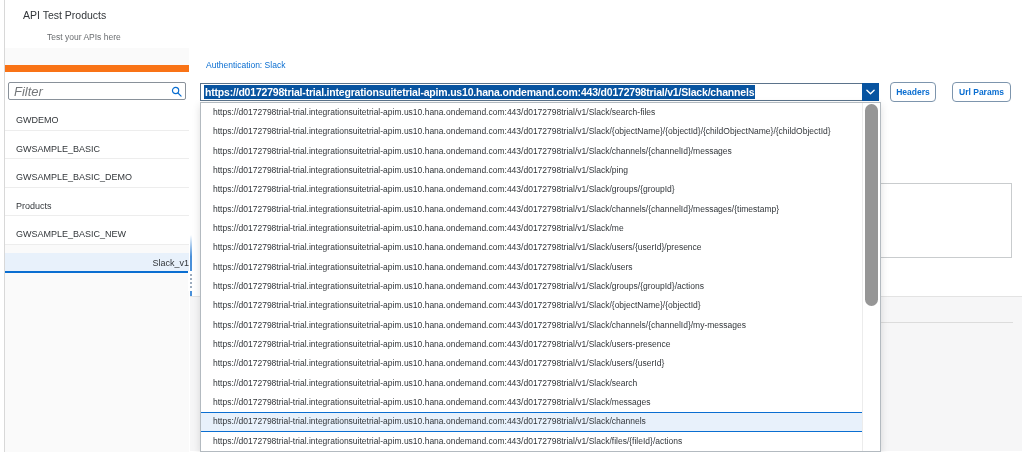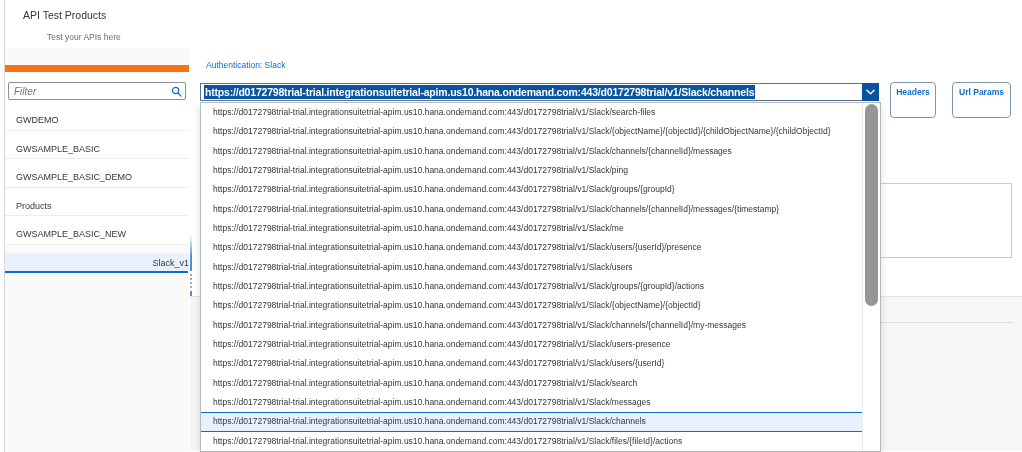--- a/index.html
+++ b/index.html
@@ -14,21 +14,21 @@
   .page-title{left:23px;top:9px;font-size:10.5px;color:#32363a;}
   .page-subtitle{left:23px;top:32px;font-size:8.5px;color:#6a6d70;margin-left:24px;}
 
   
   .sidebar{left:5px;top:48px;width:184px;bottom:0;background:#fafafa;}
   .side-header{position:absolute;left:0;top:17px;right:0;height:24px;background:#f97316;}
   .side-collapse{position:absolute;left:6px;top:4px;width:16px;height:16px;display:flex;align-items:center;justify-content:center;cursor:pointer;}
   .side-title{position:absolute;left:0;right:0;top:0;height:24px;line-height:24px;text-align:center;font-size:8.5px;color:#32363a;}
   .filter-area{position:absolute;left:0;top:24px;right:0;height:30px;background:#ffffff;}
   .filter-input{position:absolute;left:3px;top:34px;width:178px;height:18px;box-sizing:border-box;
-    border:1px solid #89919a;border-radius:2px;background:#fff;font-size:10px;
+    border:1px solid #89919a;border-radius:2px;background:#fff;font-size:13px;
     padding:0 18px 0 5px;outline:none;color:#32363a;font-family:"Liberation Sans",sans-serif;}
   .filter-input::placeholder{font-style:italic;color:#74777a;}
   .search-ico{position:absolute;left:166px;top:38px;width:11px;height:11px;}
   .api-list{position:absolute;left:0;top:54px;right:0;height:123px;background:#fff;}
   .side-row{height:20.5px;line-height:20.5px;box-sizing:border-box;border-bottom:1px solid #ededed;
     padding-left:11px;font-size:9px;color:#32363a;background:#fff;white-space:nowrap;overflow:hidden;cursor:pointer;margin-top:8px;}
   .side-selected{background:#e8f1fb;border-bottom:2px solid #0a6ed1;text-align:right;}
 
   
   .splitter-line{left:190px;top:235px;width:2px;height:86px;
@@ -38,21 +38,21 @@
   .splitter-grip i{width:2px;height:2px;background:#7b91a8;border-radius:1px;display:block;}
 
   
   .auth-link{left:206px;top:60px;font-size:8.5px;color:#0a6ed1;cursor:pointer;}
   .url-input{left:200px;top:83px;width:679px;height:18px;box-sizing:border-box;border:1px solid #5b738b;
     background:#fff;display:flex;align-items:center;overflow:hidden;cursor:text;}
   .url-input .sel{margin-left:3px;background:#0854a0;color:#ffffff;font-size:10.5px;font-weight:700;
     letter-spacing:-0.2px;white-space:nowrap;padding:1px 1px;}
   .dd-toggle{left:862px;top:83px;width:17px;height:18px;background:#0854a0;display:flex;
     align-items:center;justify-content:center;cursor:pointer;}
-  .btn{top:82px;height:36px;box-sizing:border-box;border:1px solid #7d95ad;border-radius:4px;background:#fff;
+  .btn{top:82px;height:20px;box-sizing:border-box;border:1px solid #7d95ad;border-radius:4px;background:#fff;
     color:#0a6ed1;font-size:8.5px;font-weight:700;line-height:18px;text-align:center;cursor:pointer;
     font-family:"Liberation Sans",sans-serif;}
   .btn-headers{left:890px;width:46px;}
   .btn-urlparams{left:952px;width:59px;}
 
   
   .body-box{left:240px;top:183px;width:772px;height:75px;box-sizing:border-box;border:1px solid #c9ccce;
     background:#fff;z-index:1;}
   .response-panel{left:190px;right:0;top:296px;bottom:1px;background:#f6f6f7;border-top:1px solid #e3e3e3;z-index:0;}
   .response-divider{left:500px;top:322px;width:513px;height:1px;background:#dcdcdc;z-index:1;}

